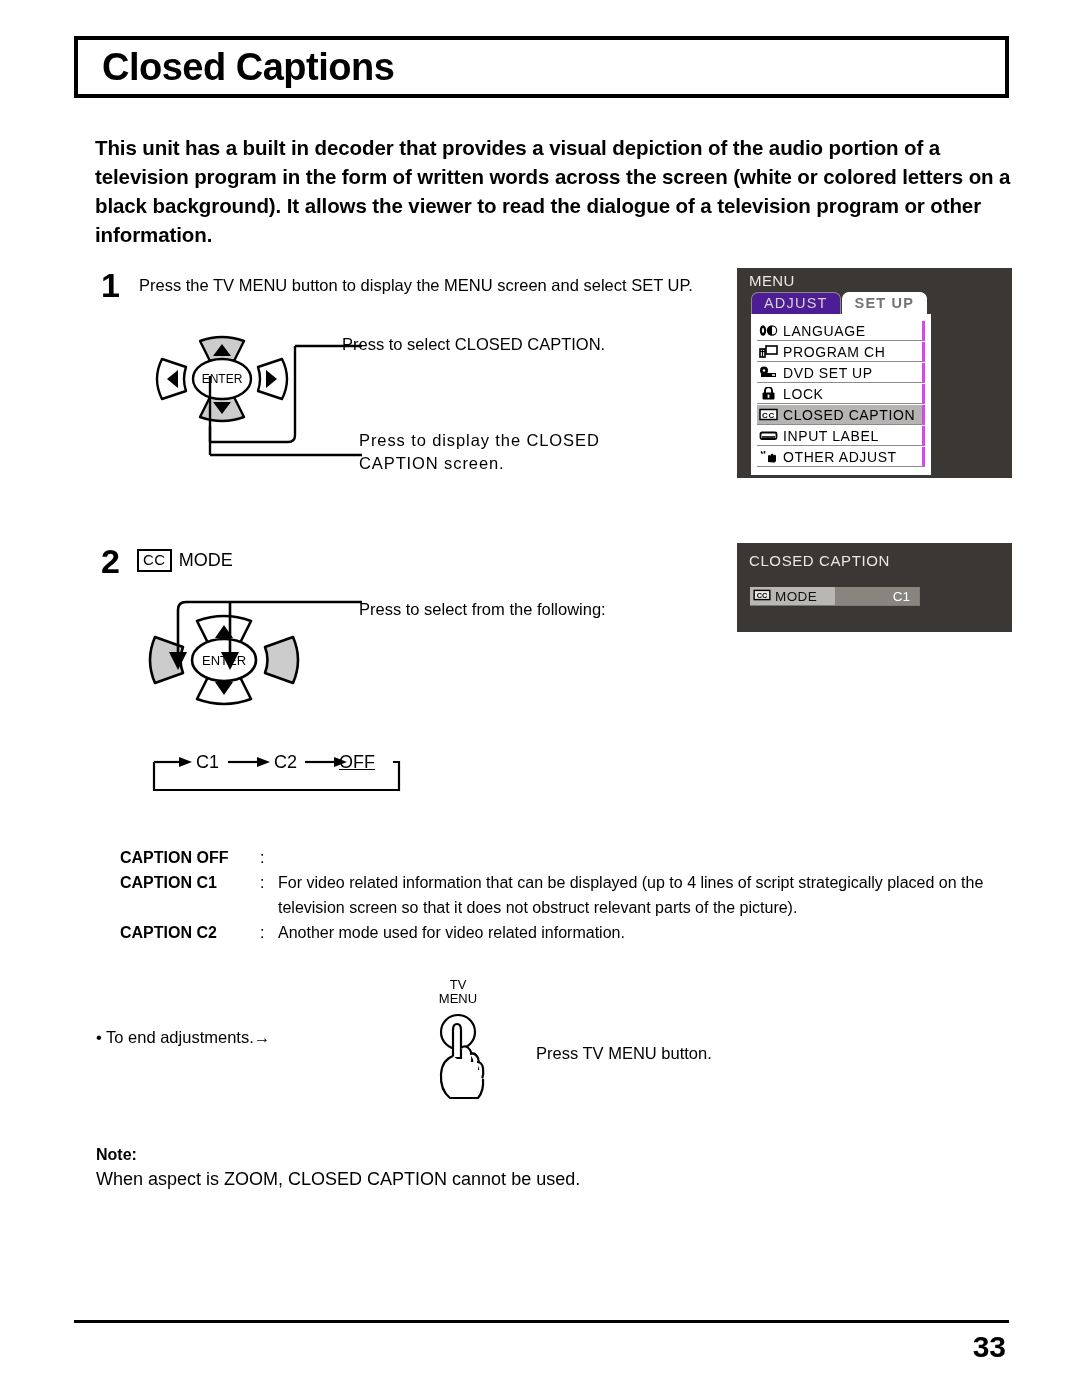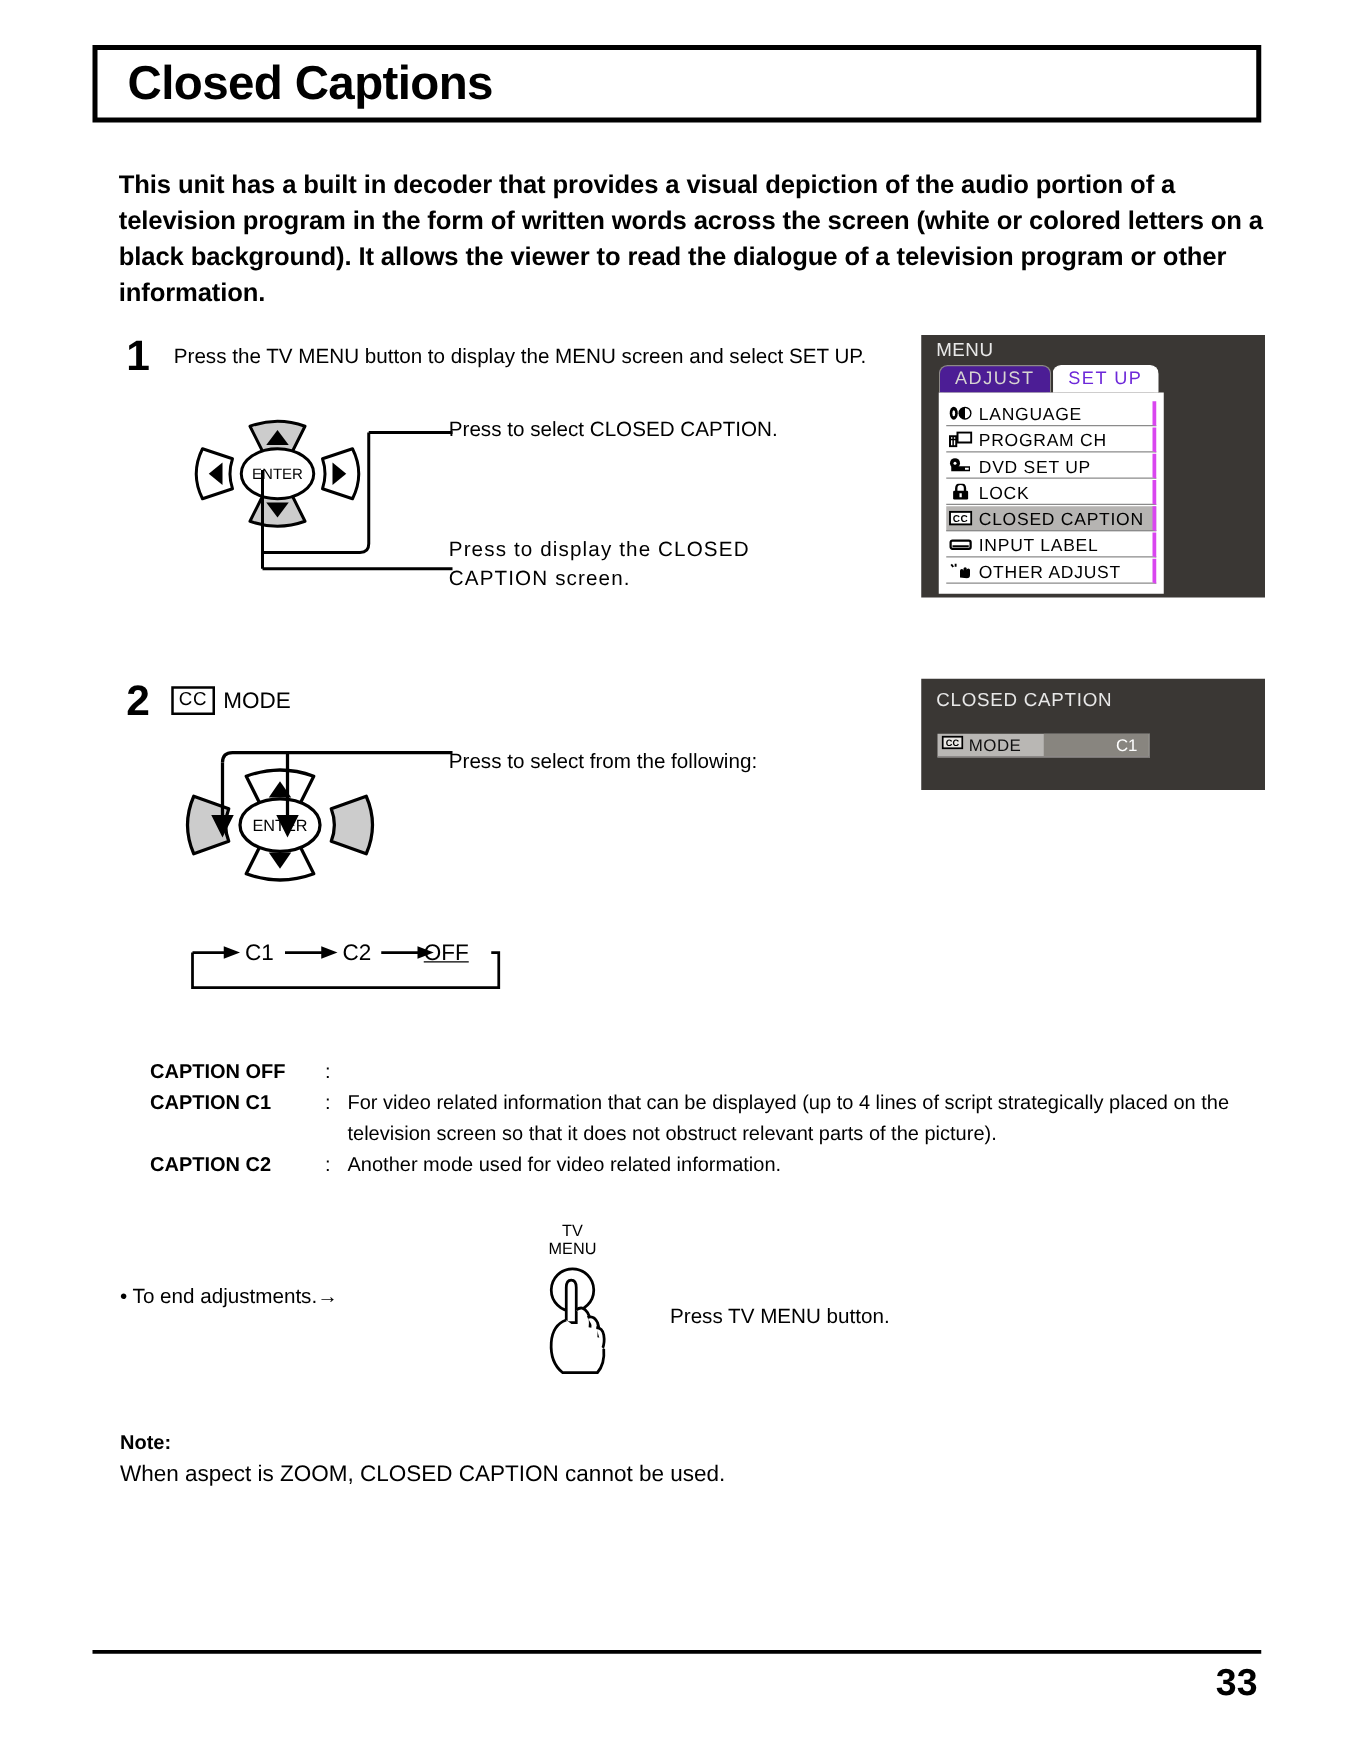--- a/index.html
+++ b/index.html
@@ -90,21 +90,21 @@
   .dpad { position: absolute; }
   #dpad1 { left: 146px; top: 329px; }
   #dpad2 { left: 137px; top: 605px; }
 
   
   .callout {
     position: absolute;
     font-size: 16.5px;
     line-height: 23px;
   }
-  #callout-select  { left: 359px; top: 333px; width: 330px; }
+  #callout-select  { left: 342px; top: 333px; width: 330px; }
   #callout-display { left: 359px; top: 429px; width: 300px; letter-spacing: 0.9px; }
   #callout-following { left: 359px; top: 598px; width: 340px; }
 
   
   .cycle {
     position: absolute;
     left: 150px;
     top: 752px;
     width: 255px;
     height: 42px;
@@ -224,24 +224,24 @@
     line-height: 17px;
   }
   .osd-tab.inactive {
     background: #4c1d95;
     color: #d7d4d1;
     border: 1px solid #8d8a86;
     border-bottom: none;
   }
   .osd-tab.active {
     background: #ffffff;
-    color: #6d28d9;
+    color: #737373;
     border: 1px solid #ffffff;
     border-bottom: none;
-    font-weight: normal;
+    font-weight: bold;
   }
   .osd-list {
     position: absolute;
     left: 14px;
     top: 46px;
     width: 180px;
     background: #ffffff;
     padding: 7px 6px 7px 6px;
     box-sizing: border-box;
   }

